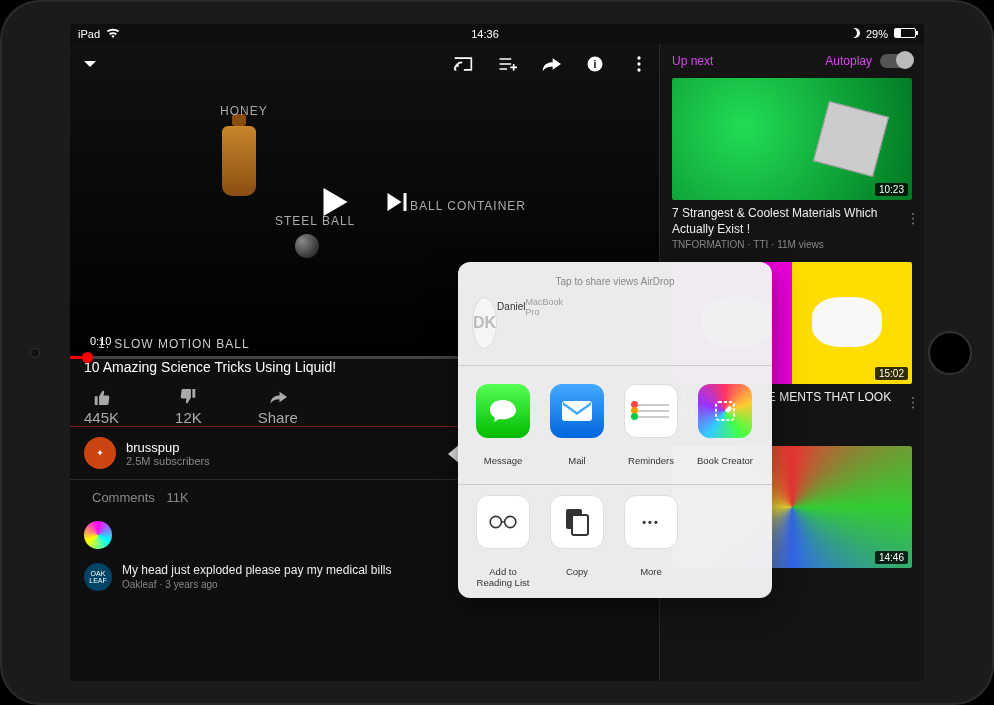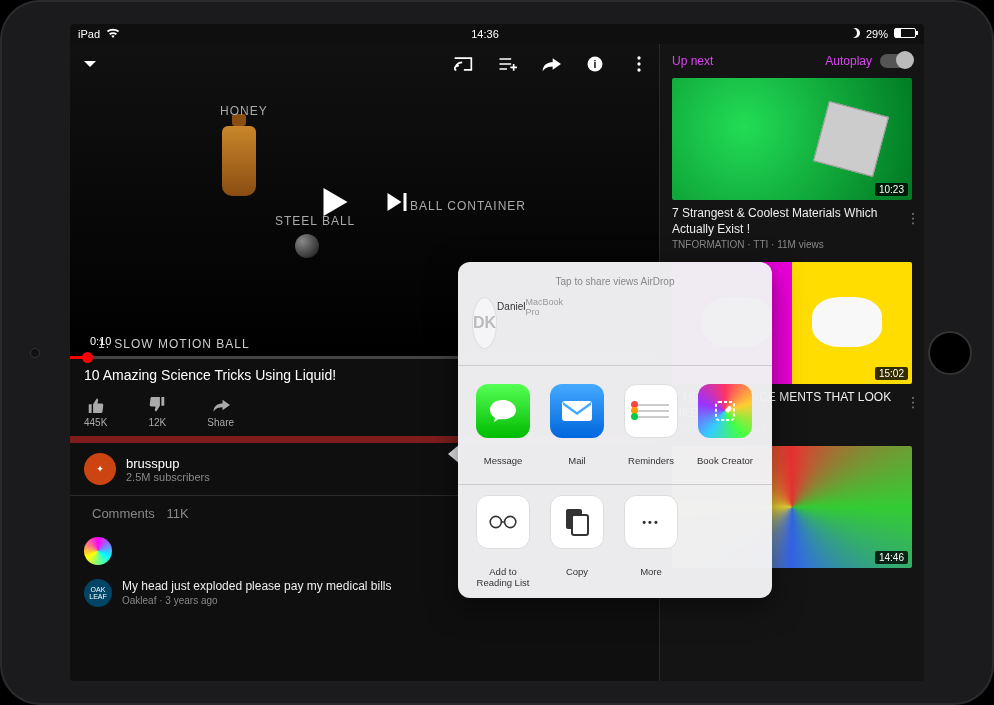--- a/index.html
+++ b/index.html
@@ -37,24 +37,24 @@
   .vid-ballc{top:155px;left:340px}
   .vid-slow{bottom:8px;left:28px;color:#ccc;font-size:12px}
   .honey-bottle{position:absolute;top:82px;left:152px;width:34px;height:70px;background:linear-gradient(#c9862a,#8a4d12);border-radius:6px 6px 10px 10px}
   .honey-bottle:before{content:"";position:absolute;top:-12px;left:10px;width:14px;height:12px;background:#8a4d12;border-radius:3px}
   .steel-ball{position:absolute;top:190px;left:225px;width:24px;height:24px;border-radius:50%;background:radial-gradient(circle at 30% 30%,#888,#111)}
   .progress{position:absolute;bottom:0;left:0;right:0;height:3px;background:#444}
   .progress i{display:block;height:100%;width:3%;background:#ff0000;position:relative}
   .progress i:after{content:"";position:absolute;right:-5px;top:-4px;width:11px;height:11px;background:#f00;border-radius:50%}
   .time{position:absolute;bottom:12px;left:20px;font-size:11px;color:#fff}
   
-  .info{padding:8px 14px;border-bottom:7px solid #7f1d1d}
+  .info{padding:0 14px;border-bottom:1px solid #7f1d1d}
   .title{font-size:14px;color:#fff}
   .views{font-size:11px;color:#888;margin-top:2px}
-  .actions{display:flex;gap:41px;margin-top:14px;color:#aaa;font-size:10px}
+  .actions{display:flex;gap:56px;margin-top:14px;color:#aaa;font-size:15px}
   .act{display:flex;flex-direction:column;align-items:center;gap:4px}
   .thumb{width:18px;height:16px}
   
   .channel{display:flex;align-items:center;gap:10px;padding:10px 14px;border-bottom:1px solid #2a2a2a}
   .chan-avatar{width:32px;height:32px;border-radius:50%;background:#c41;display:flex;align-items:center;justify-content:center;font-size:9px;color:#fff}
   .chan-name{font-size:13px;color:#fff}
   .chan-subs{font-size:11px;color:#888}
   
   .comments-hdr{padding:10px 14px;font-size:13px;color:#fff}
   .comments-hdr span{color:#888;margin-left:8px}

